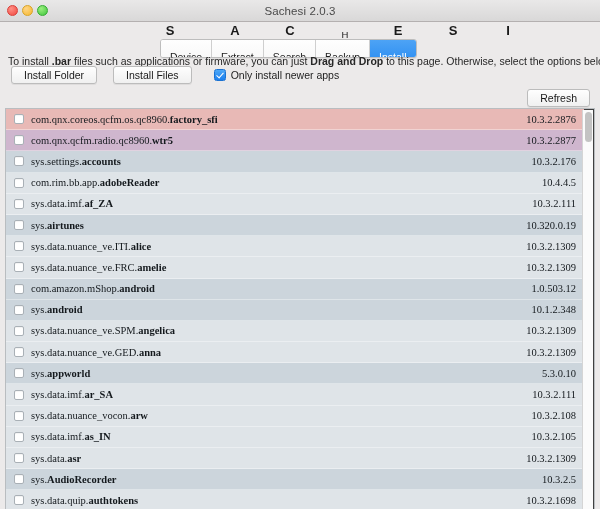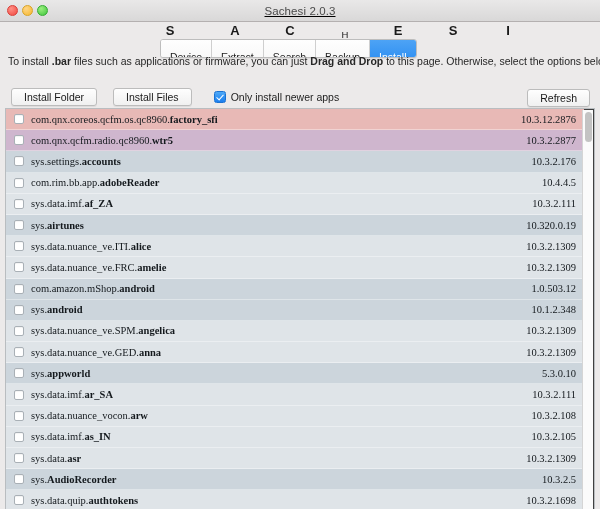--- a/index.html
+++ b/index.html
@@ -22,21 +22,20 @@
   }
 
   
   .titlebar {
     position: relative;
     height: 21px;
     background: linear-gradient(to bottom, #e9e8e8 0%, #d9d8d8 100%);
     border-bottom: 1px solid #b4b0b0;
     display: flex;
     align-items: center;
-    text-decoration: underline;
   }
   .traffic {
     position: absolute;
     left: 7px;
     top: 5px;
     display: flex;
     gap: 4px;
   }
   .light {
     width: 11px;
@@ -119,21 +118,21 @@
     font-size: 10.5px;
     color: #272727;
     white-space: nowrap;
   }
   .instructions b { font-weight: bold; }
 
   
   .actionrow {
     position: absolute;
     left: 11px;
-    top: 88px;
+    top: 66px;
     display: flex;
     align-items: center;
   }
   .pushbtn {
     font-size: 10.5px;
     color: #1a1a1a;
     background: linear-gradient(to bottom, #fefefe, #f0f0f0);
     border: 1px solid #bcbcbc;
     border-radius: 3px;
     height: 18px;
@@ -352,21 +351,21 @@
   </div>
 
   <div class="refresh">Refresh</div>
 
 
   <div class="listwrap">
     <div class="rows" id="rows">
         <div class="row pink">
           <div class="rowcbx"></div>
           <div class="rowlabel"><span>com.qnx.coreos.qcfm.os.qc8960.</span><b>factory_sfi</b></div>
-          <div class="rowver">10.3.12.2876</div>
+          <div class="rowver">10.3.2.2876</div>
         </div>
         <div class="row purple">
           <div class="rowcbx"></div>
           <div class="rowlabel"><span>com.qnx.qcfm.radio.qc8960.</span><b>wtr5</b></div>
           <div class="rowver">10.3.2.2877</div>
         </div>
         <div class="row odd">
           <div class="rowcbx"></div>
           <div class="rowlabel"><span>sys.settings.</span><b>accounts</b></div>
           <div class="rowver">10.3.2.176</div>

